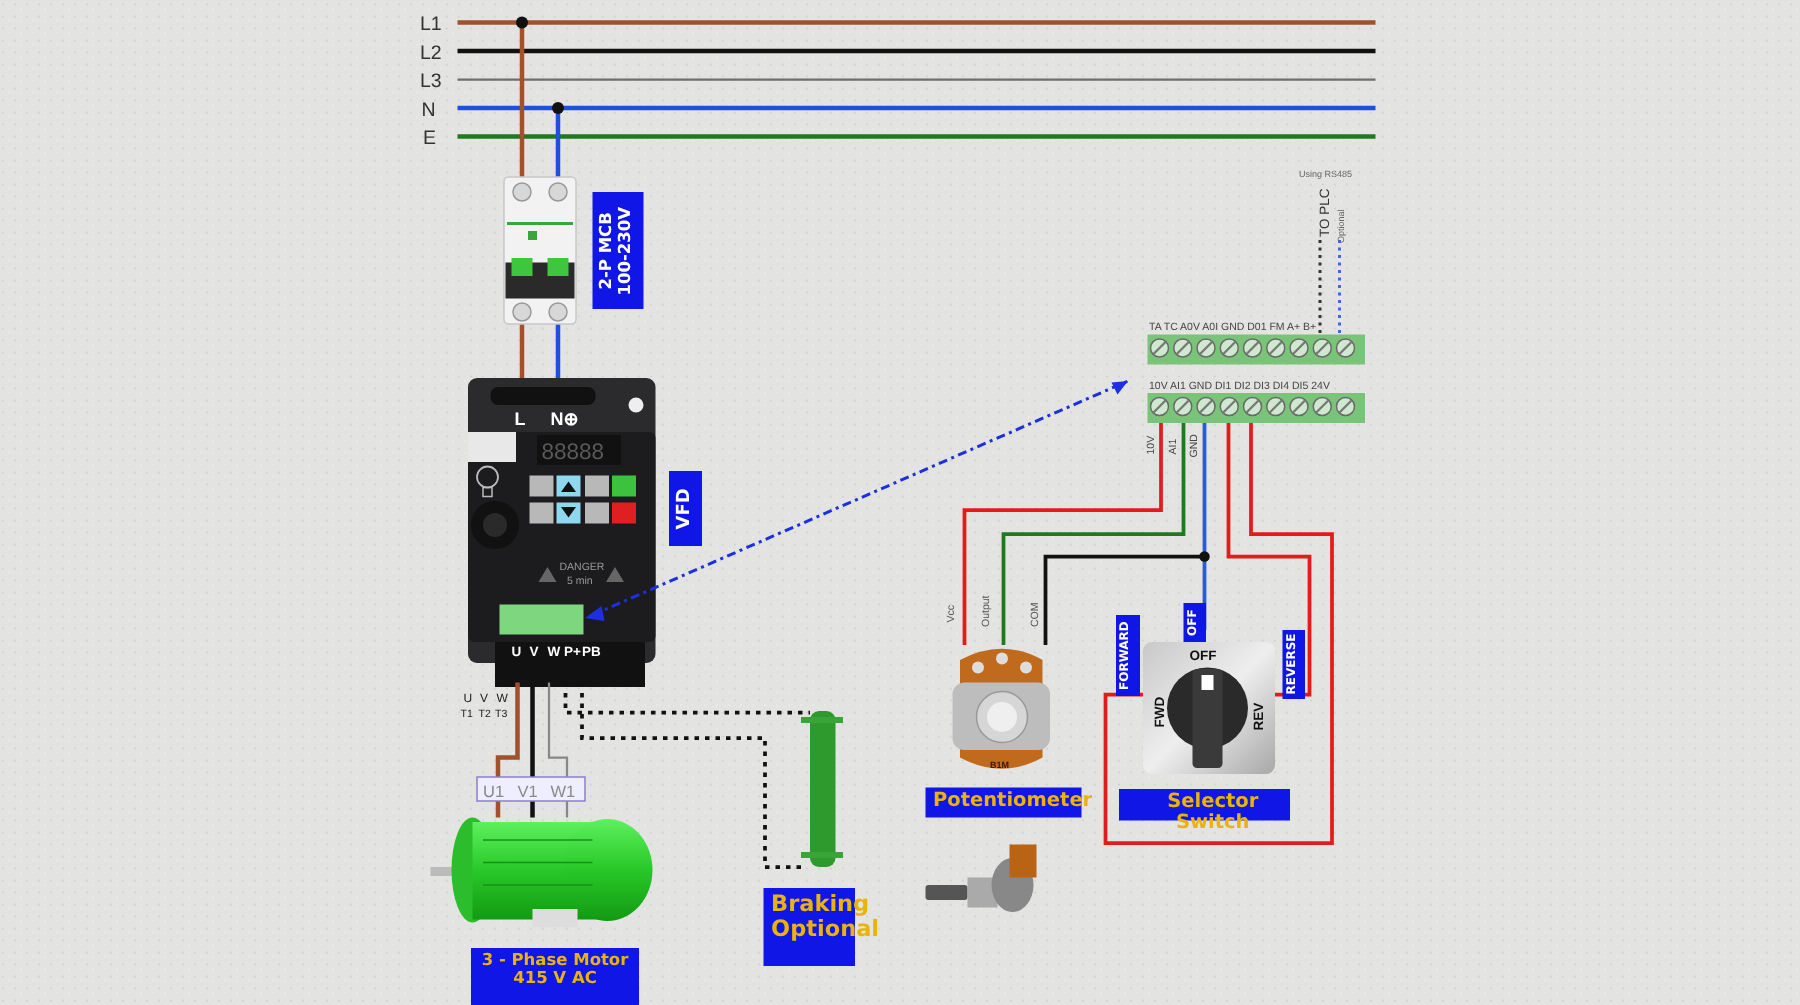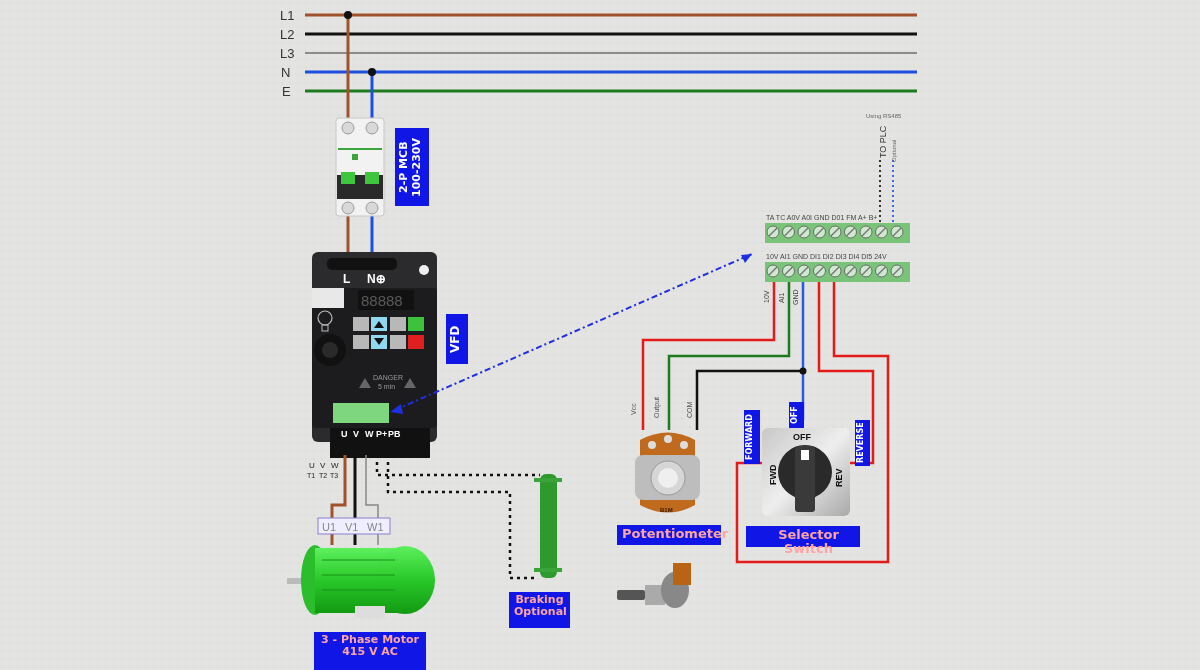--- a/index.html
+++ b/index.html
@@ -4,21 +4,21 @@
 <style>
   html, body { margin:0; padding:0; }
   body {
     width:1200px; height:670px; overflow:hidden; position:relative;
     background:#e4e4e2;
     font-family:"Liberation Sans", sans-serif;
   }
   #bg { position:absolute; left:0; top:0; width:1200px; height:670px; }
   svg text { font-family:"Liberation Sans", sans-serif; }
   .lbl {
-    position:absolute; background:#1016e6; color:#fca5a5; font-weight:bold;
+    position:absolute; background:#1016e6; color:#eab308; font-weight:bold;
     font-family:"DejaVu Sans", sans-serif; text-align:center; line-height:1.1;
     padding:2px 5px; box-sizing:border-box;
   }
   .vlbl {
     position:absolute; background:#1016e6; color:#fff; font-weight:bold;
     font-family:"DejaVu Sans", sans-serif; writing-mode:vertical-rl;
     transform:rotate(180deg); text-align:center; padding:4px 2px;
   }
 </style>
 </head>
@@ -261,21 +261,21 @@
   <span>2-P MCB</span><br>
   <span>100-230V</span>
 </div>
 <div class="vlbl" style="left:446px; top:314px; width:18px; height:42px; font-size:12px;">VFD</div>
 
 <div class="lbl" style="left:314px; top:632px; width:112px; height:38px; font-size:11px;">
   <div>3 - Phase Motor</div>
   <div>415 V AC</div>
 </div>
 
-<div class="lbl" style="left:509px; top:592px; width:61px; height:36px; font-size:11px;">
+<div class="lbl" style="left:509px; top:592px; width:61px; height:52px; font-size:15px;">
   <div>Braking</div>
   <div>Optional</div>
 </div>
 
 <div class="lbl" style="left:617px; top:525px; width:104px; height:20px; font-size:13px;">Potentiometer</div>
 
 <div class="lbl" style="left:746px; top:526px; width:114px; height:21px; font-size:13px;padding-left:16px;">Selector Switch</div>
 
 <div class="vlbl" style="left:744px; top:410px; width:14px; height:50px; font-size:8px; padding:2px 1px;">FORWARD</div>
 <div class="vlbl" style="left:789px; top:402px; width:13px; height:22px; font-size:8px; padding:2px 1px;">OFF</div>

